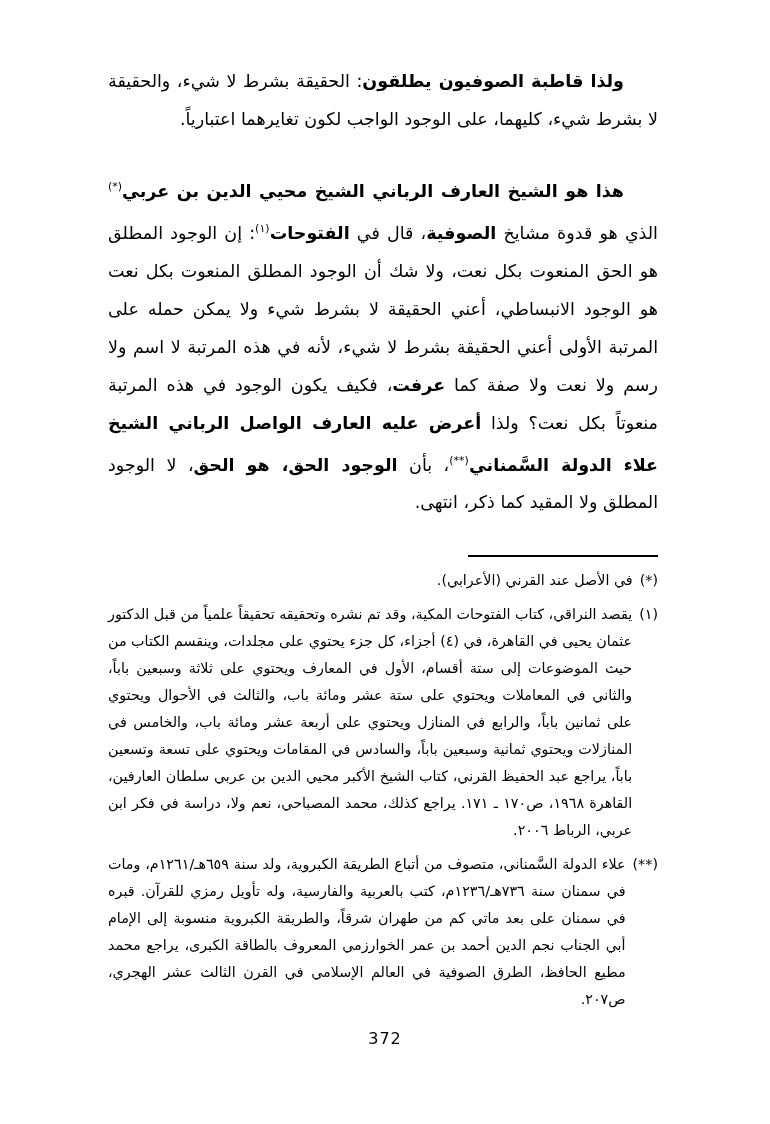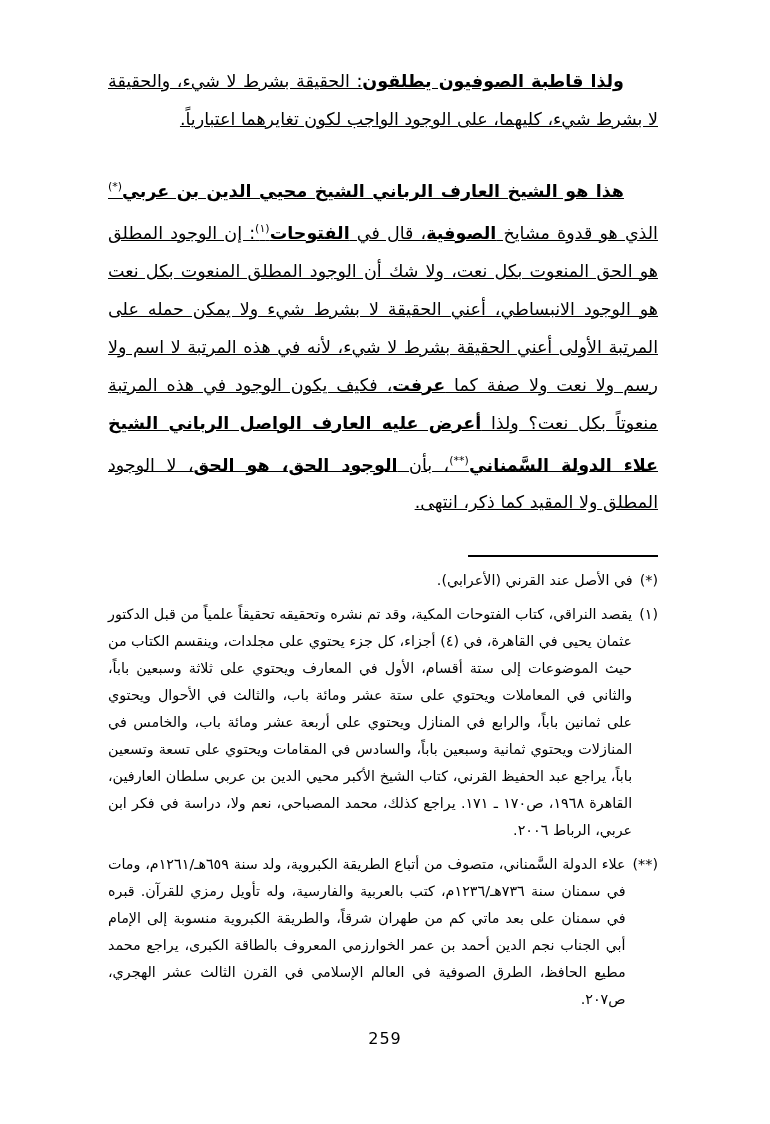--- a/index.html
+++ b/index.html
@@ -27,21 +27,20 @@
   }
 
   
   .body-para {
     font-size: 17.5px;
     line-height: 38px;
     margin: 0 0 6px 0;
     text-align: justify;
     text-justify: inter-word;
     letter-spacing: 0;
-    text-decoration: underline;
   }
   .para-indent {
     text-indent: 34px;
   }
   .gap-before {
     margin-top: 30px;
   }
   .b { font-weight: bold; }
 
   sup.fn {
@@ -122,15 +121,15 @@
       <span class="fn-text">يقصد النراقي، كتاب الفتوحات المكية، وقد تم نشره وتحقيقه تحقيقاً علمياً من قبل الدكتور عثمان يحيى في القاهرة، في (٤) أجزاء، كل جزء يحتوي على مجلدات، وينقسم الكتاب من حيث الموضوعات إلى ستة أقسام، الأول في المعارف ويحتوي على ثلاثة وسبعين باباً، والثاني في المعاملات ويحتوي على ستة عشر ومائة باب، والثالث في الأحوال ويحتوي على ثمانين باباً، والرابع في المنازل ويحتوي على أربعة عشر ومائة باب، والخامس في المنازلات ويحتوي ثمانية وسبعين باباً، والسادس في المقامات ويحتوي على تسعة وتسعين باباً، يراجع عبد الحفيظ القرني، كتاب الشيخ الأكبر محيي الدين بن عربي سلطان العارفين، القاهرة ١٩٦٨، ص١٧٠ ـ ١٧١. يراجع كذلك، محمد المصباحي، نعم ولا، دراسة في فكر ابن عربي، الرباط ٢٠٠٦.</span>
     </div>
 
     <div class="fn-item">
       <span class="fn-marker">(**)</span>
       <span class="fn-text">علاء الدولة السَّمناني، متصوف من أتباع الطريقة الكبروية، ولد سنة ٦٥٩هـ/١٢٦١م، ومات في سمنان سنة ٧٣٦هـ/١٢٣٦م، كتب بالعربية والفارسية، وله تأويل رمزي للقرآن. قبره في سمنان على بعد ماتي كم من طهران شرقاً، والطريقة الكبروية منسوبة إلى الإمام أبي الجناب نجم الدين أحمد بن عمر الخوارزمي المعروف بالطاقة الكبرى، يراجع محمد مطيع الحافظ، الطرق الصوفية في العالم الإسلامي في القرن الثالث عشر الهجري، ص٢٠٧.</span>
     </div>
 
   </div>
 
-  <div class="page-number">259</div>
+  <div class="page-number">372</div>
 
 </div>
 
 </body></html>

